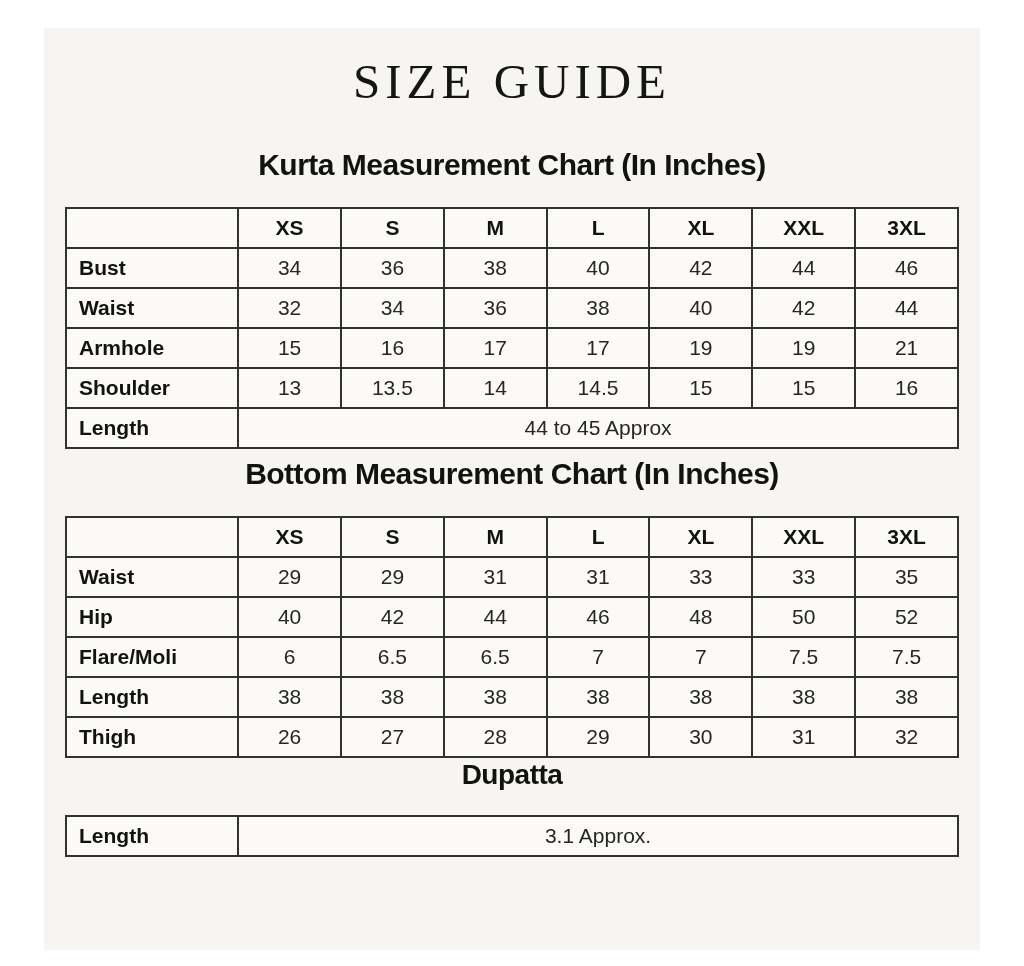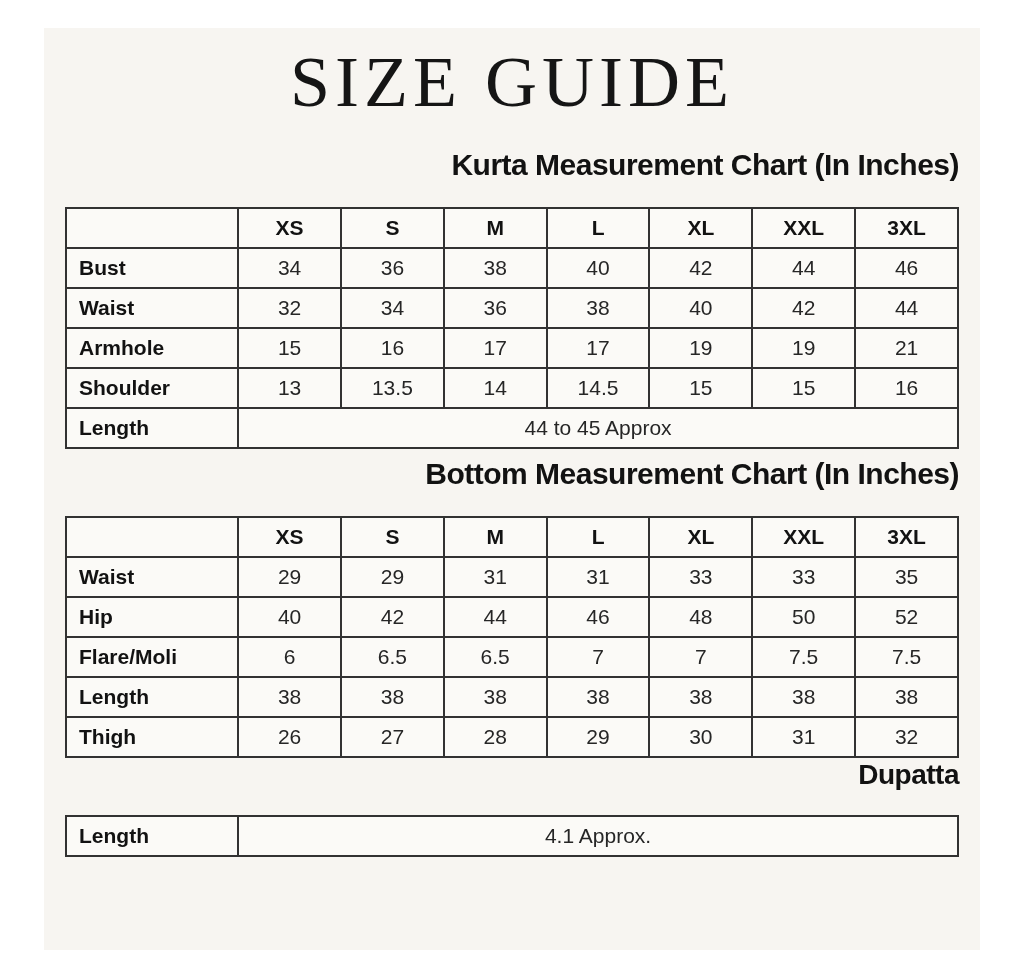--- a/index.html
+++ b/index.html
@@ -25,29 +25,29 @@
     top: 28px;
     width: 936px;
     height: 922px;
     background: #f7f5f1;
     box-sizing: border-box;
     padding: 10px 21px 0 21px;
   }
   .main-title {
     text-align: center;
     font-family: "Liberation Serif", "DejaVu Serif", serif;
-    font-size: 72px;
+    font-size: 49px;
     font-weight: 500;
     letter-spacing: 5px;
     color: #151515;
     margin: 6px 0 0 0;
     line-height: 76px;
   }
   .section-heading {
-    text-align: right;
+    text-align: center;
     font-size: 30px;
     font-weight: 700;
     letter-spacing: -0.5px;
     color: #121212;
     line-height: 34px;
   }
   .heading-kurta   { margin-top: 28px; }
   .heading-bottom  { margin-top: 8px; }
   .heading-dupatta { margin-top: 0; font-size: 28px; }
   table.size-table {
@@ -217,19 +217,19 @@
           </tr>
         </tbody>
       </table>
 
     <h2 class="section-heading heading-dupatta">Dupatta</h2>
 
     <table class="size-table dupatta-table">
         <tbody>
           <tr>
             <th class="label-col">Length</th>
-            <td colspan="1">4.1 Approx.</td>
+            <td colspan="1">3.1 Approx.</td>
           </tr>
         </tbody>
       </table>
 
   </div>
 </div>
 
 </body></html>

